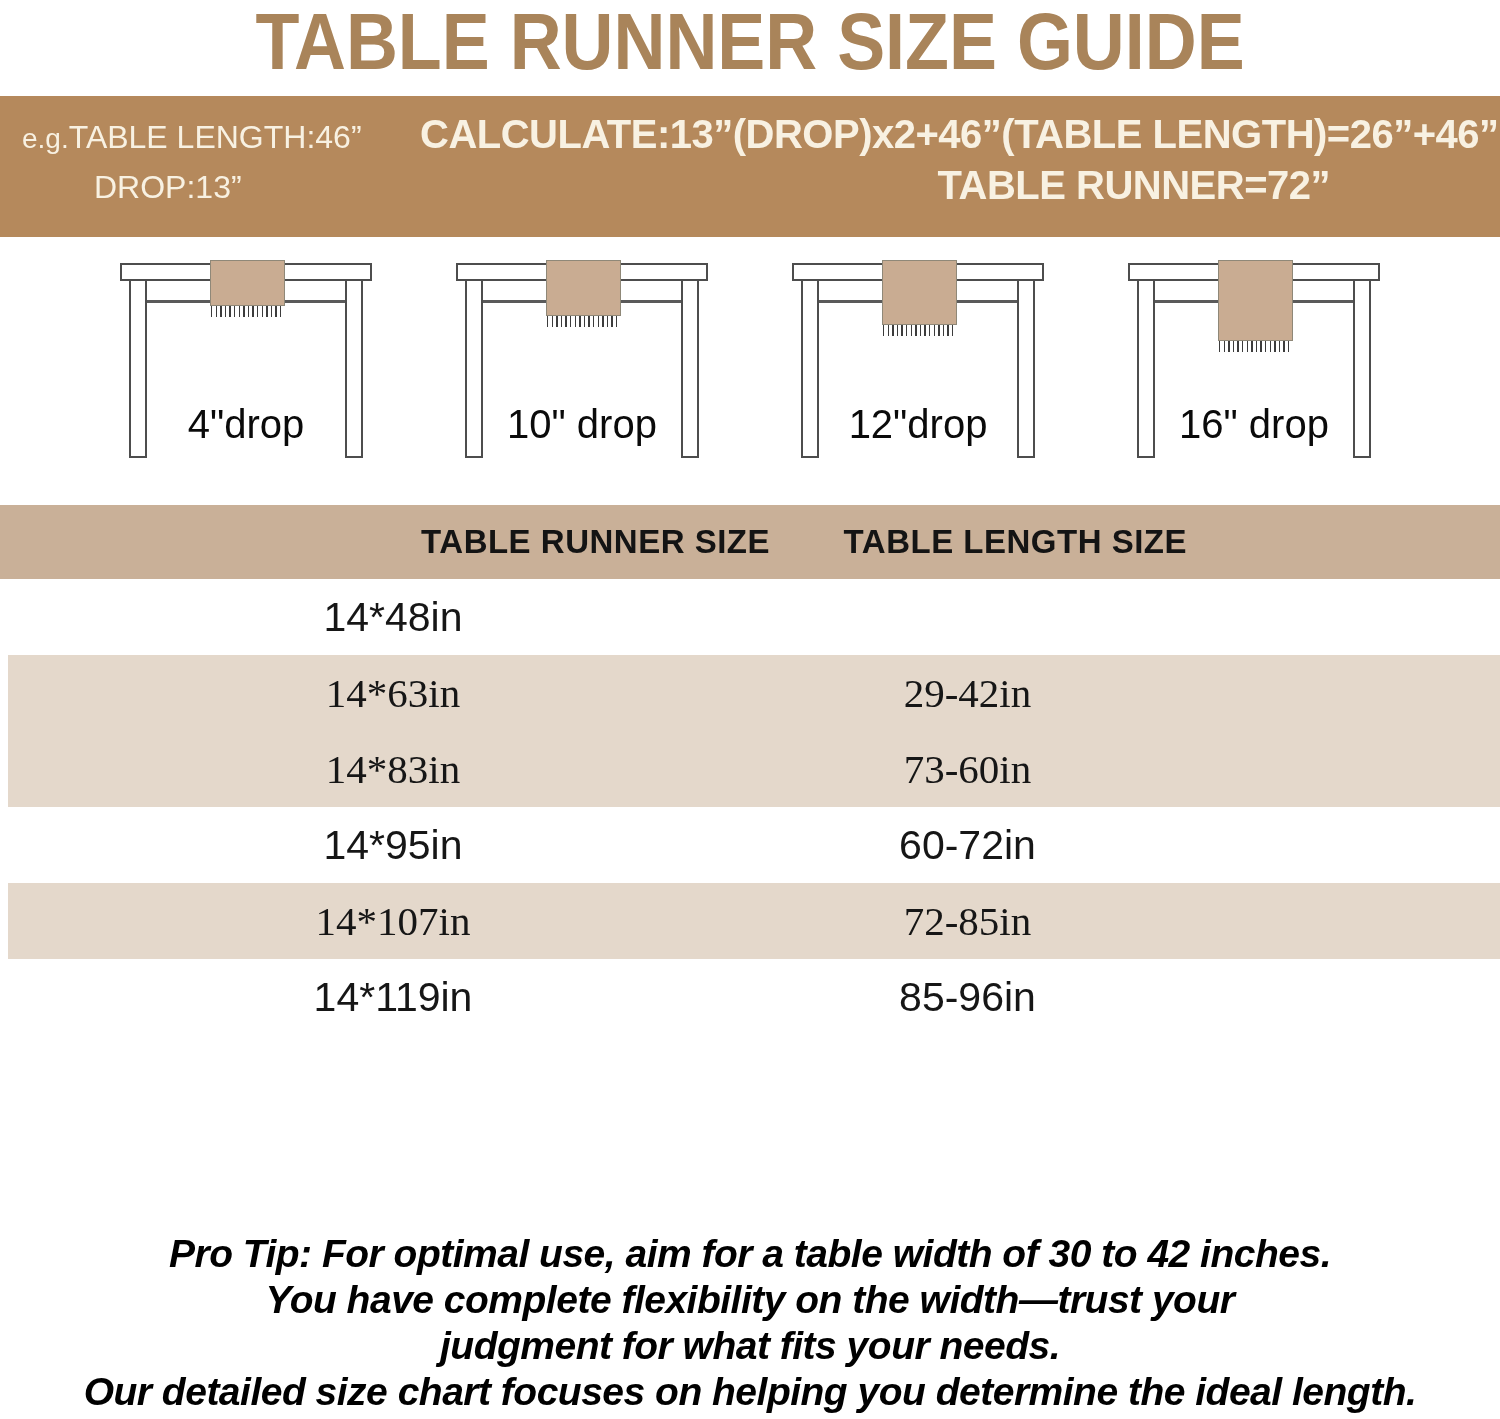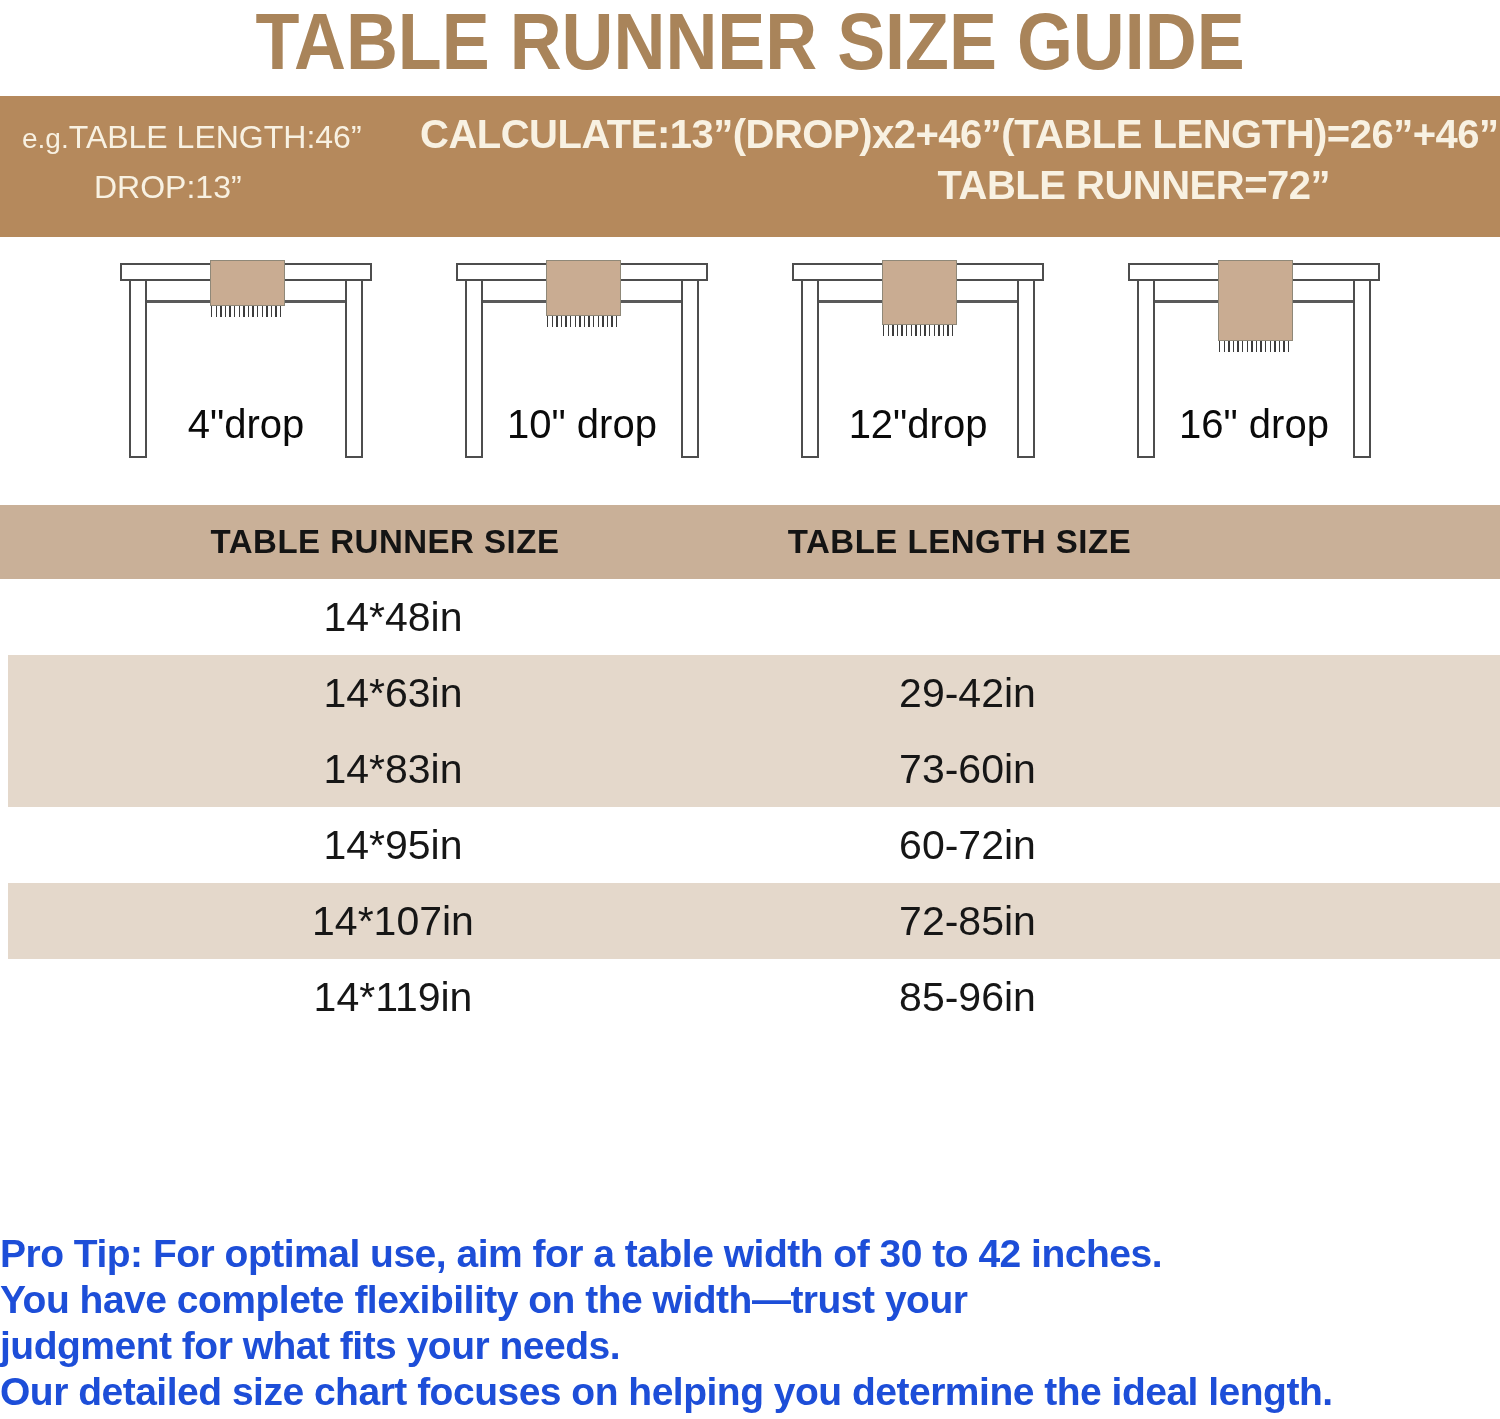--- a/index.html
+++ b/index.html
@@ -62,30 +62,30 @@
   }
   .illo-label{
     position:absolute;left:-40px;right:-40px;bottom:12px;text-align:center;
     font-size:40px;color:#0a0a0a;white-space:nowrap;
   }
 
   
   .size-table{position:absolute;top:505px;left:0;width:1500px;}
   .thead{position:relative;height:74px;background:#c9b098;}
   .trow{position:relative;height:76px;margin-left:8px;}
-  .trow.alt{background:#e4d8cb;}
+  .trow.alt{background:#e4d8cb;font-family:Liberation Serif, serif;}
   .c1{position:absolute;left:0;width:770px;top:0;bottom:0;text-align:center;}
   .c2{position:absolute;left:732px;width:455px;top:0;bottom:0;text-align:center;}
-  .thead .c1,.thead .c2{line-height:74px;font-size:33px;font-weight:bold;color:#141414;letter-spacing:0.5px;}
+  .thead .c1,.thead .c2{line-height:74px;font-size:33px;font-weight:bold;color:#141414;letter-spacing:0.5px;text-align:right;}
   .trow .c1,.trow .c2{line-height:76px;font-size:41px;color:#161616;}
 
   
   .protip{
-    position:absolute;top:1231px;left:0;right:0;text-align:left;
-    color:#1d4ed8;font-weight:bold;font-size:39px;line-height:46px;letter-spacing:-0.5px;
+    position:absolute;top:1231px;left:0;right:0;text-align:center;
+    color:#000000;font-weight:bold;font-size:39px;line-height:46px;letter-spacing:-0.5px;font-style:italic;
   }
 </style>
 </head>
 <body>
 
 <div class="canvas">
 
   <div class="page-title">TABLE RUNNER SIZE GUIDE</div>
 
   <div class="banner">

